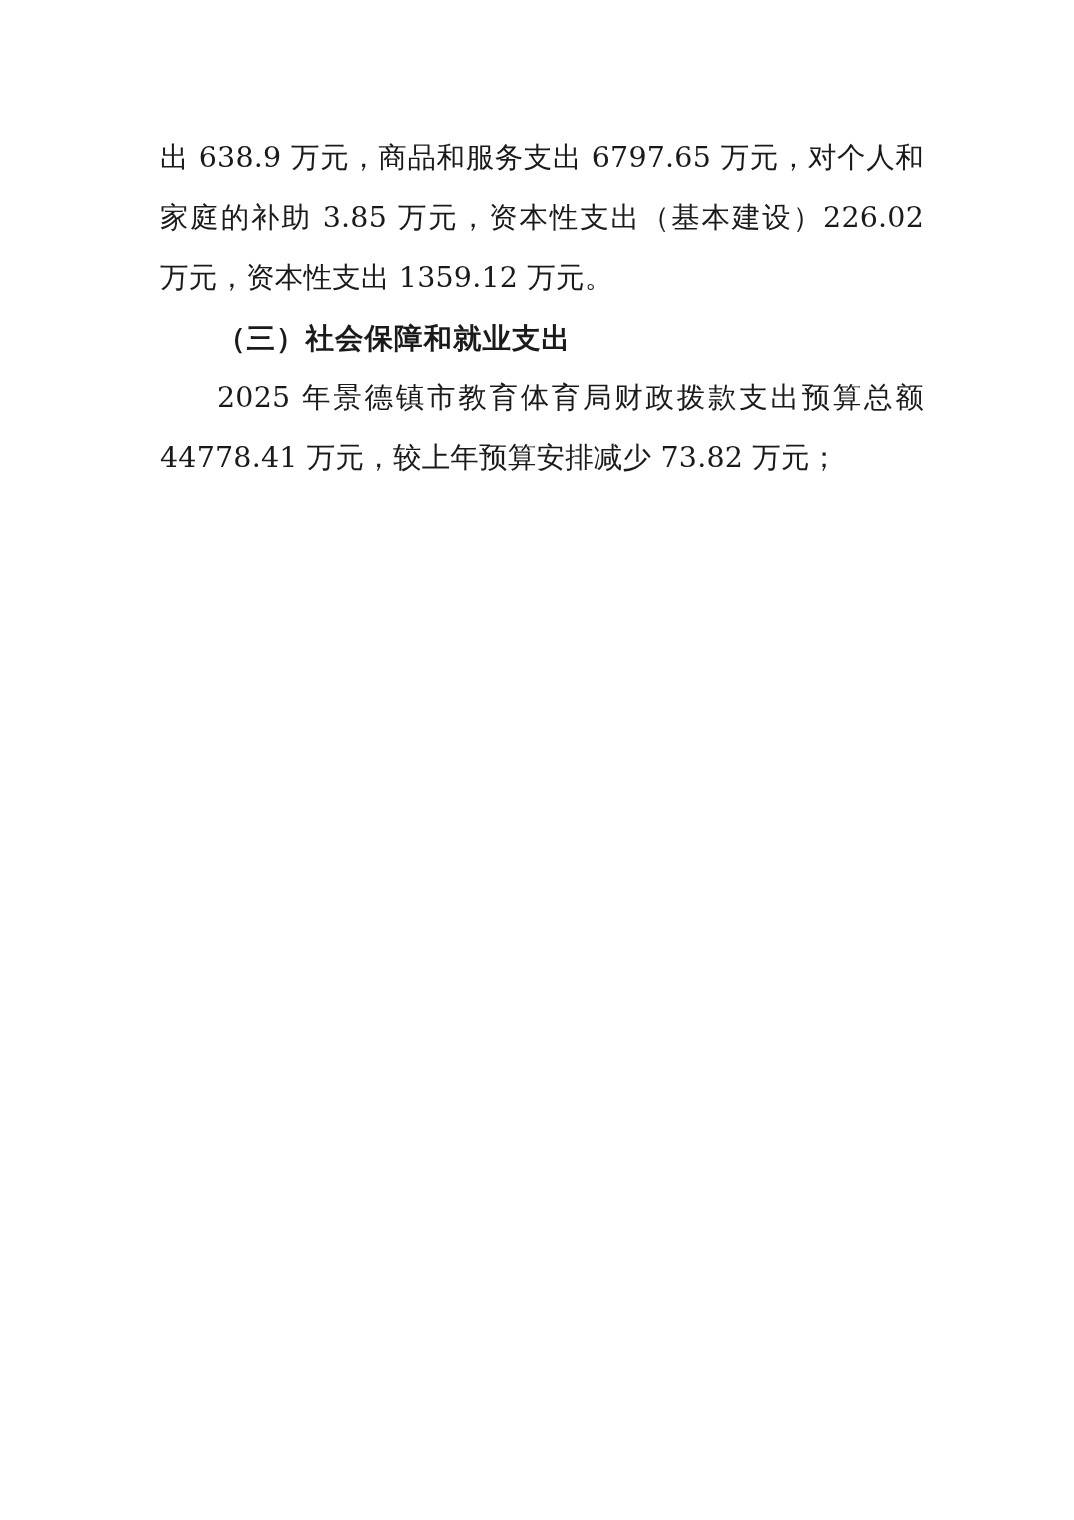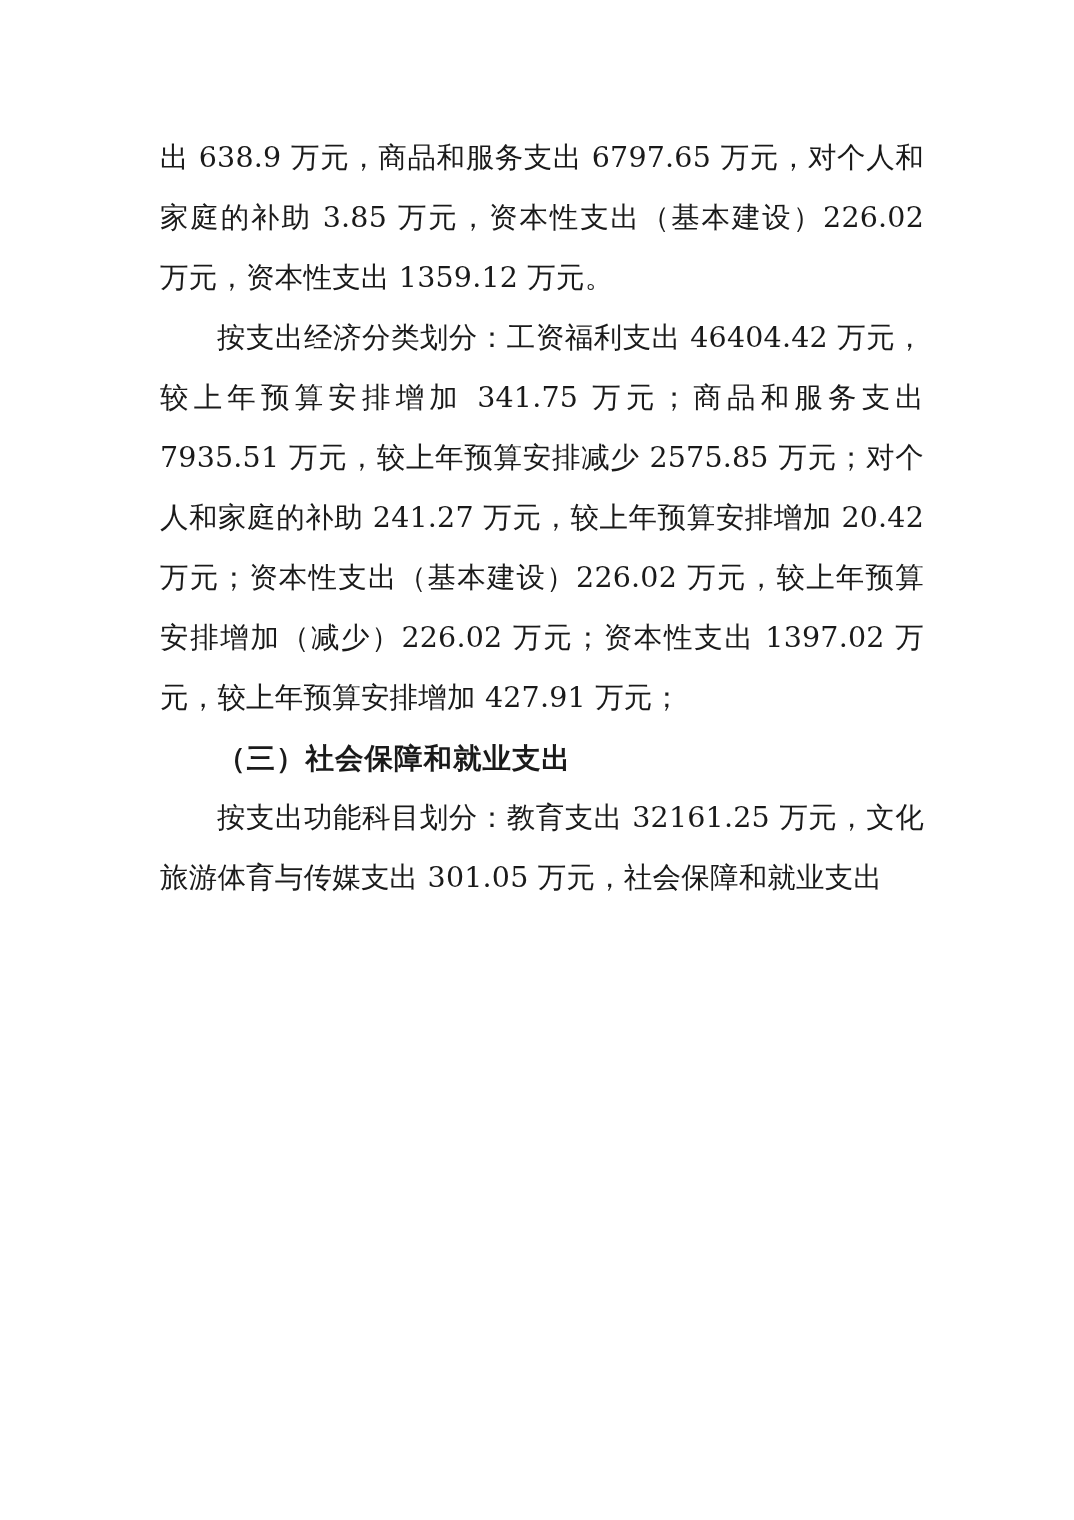--- a/index.html
+++ b/index.html
@@ -44,21 +44,20 @@
 </style>
 </head>
 <body>
 
 <div class="page">
   <div class="doc-body">
 
     <p class="para para-cont">出 638.9 万元，商品和服务支出 6797.65 万元，对个人和家庭的补助 3.85 万元，资本性支出（基本建设）226.02 万元，资本性支出 1359.12 万元。</p>
 
 
-    <p class="para">按支出经济分类划分：工资福利支出 46404.42 万元，较上年预算安排增加 341.75 万元；商品和服务支出 7935.51 万元，较上年预算安排减少 2575.85 万元；对个人和家庭的补助 241.27 万元，较上年预算安排增加 20.42 万元；资本性支出（基本建设）226.02 万元，较上年预算安排增加（减少）226.02 万元；资本性支出 1397.02 万元，较上年预算安排增加 427.91 万元；</p>
 
     <p class="heading">（三）社会保障和就业支出</p>
 
+    <p class="para">2025 年景德镇市教育体育局财政拨款支出预算总额 44778.41 万元，较上年预算安排减少 73.82 万元；</p>
 
-    <p class="para">按支出功能科目划分：教育支出 32161.25 万元，文化旅游体育与传媒支出 301.05 万元，社会保障和就业支出</p>
 
   </div>
 </div>
 
 </body></html>

